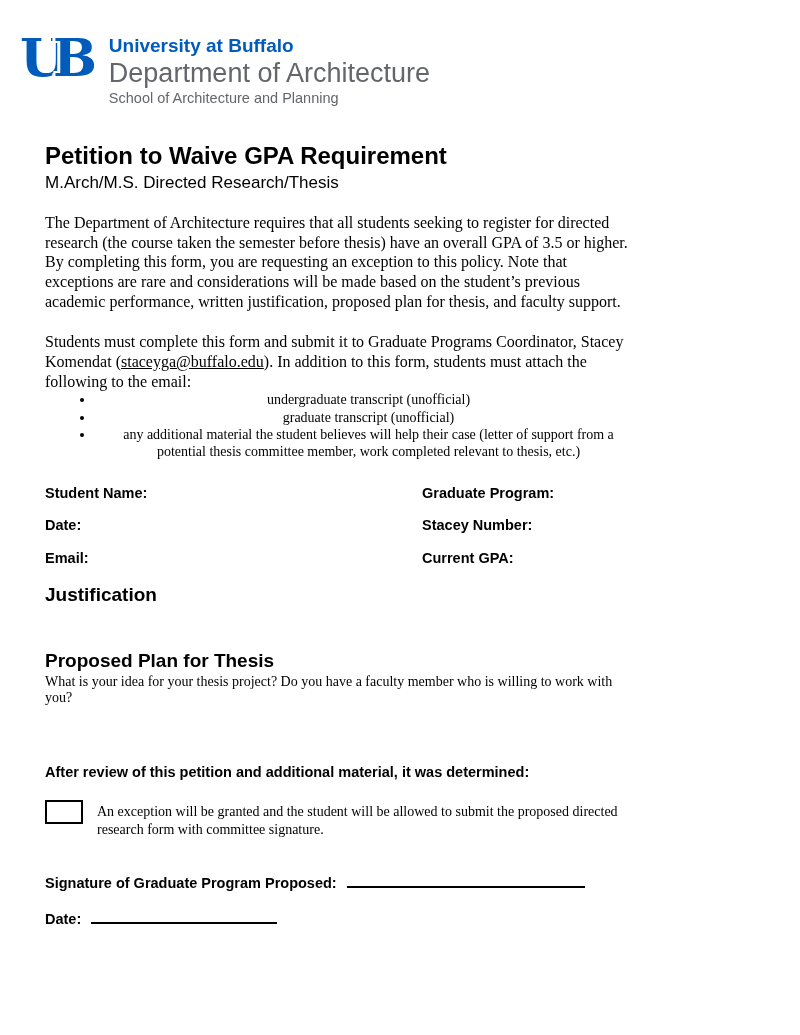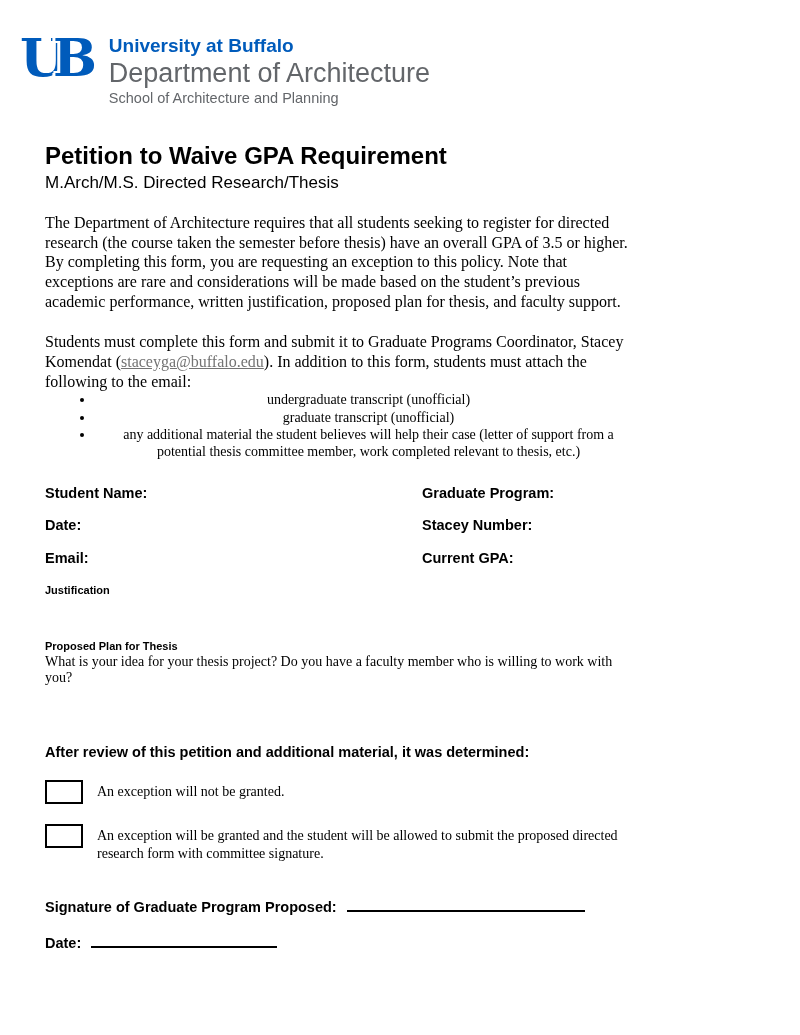--- a/index.html
+++ b/index.html
@@ -48,38 +48,38 @@
   h1.form-title {
     font-family: "Liberation Sans", sans-serif;
     font-size: 24px; font-weight: bold; color: #000;
     margin-top: 37px; line-height: 1.1;
   }
   .form-subtitle {
     font-family: "Liberation Sans", sans-serif;
     font-size: 17px; margin-top: 3px;
   }
   .body-text { font-size: 16px; line-height: 1.24; margin-top: 20px; }
-  .email-link { color: #737373; text-decoration: underline; cursor: pointer; }
+  .email-link { color: #000000; text-decoration: underline; cursor: pointer; }
 
   ul.attach-list { margin: 0 0 0 50px; list-style: disc outside; text-align: center; }
   ul.attach-list li { font-size: 14px; line-height: 1.24; padding-left: 3px; }
 
   
   .fields { margin-top: 24px; }
   .field-row { display: flex; margin-bottom: 16px; }
   .field-cell-left { width: 377px; }
   .field-label {
     font-family: "Liberation Sans", sans-serif;
     font-weight: bold; font-size: 14.5px; line-height: 1.15;
   }
 
   
   .section-heading {
     font-family: "Liberation Sans", sans-serif;
-    font-weight: bold; font-size: 11px;
+    font-weight: bold; font-size: 19px;
   }
   .section-prompt { font-size: 14px; margin-top: 2px; }
   .answer-space-1 { height: 44px; }
   .answer-space-2 { height: 58px; }
   .justification-block { margin-top: 17px; }
   .proposed-block { }
 
   .determined-heading {
     font-family: "Liberation Sans", sans-serif;
     font-weight: bold; font-size: 14.5px;
@@ -161,24 +161,20 @@
     </div>
 
     <div class="proposed-block">
       <div class="section-heading">Proposed Plan for Thesis</div>
       <div class="section-prompt">What is your idea for your thesis project? Do you have a faculty member who is willing to work with you?</div>
       <div class="answer-space-2"></div>
     </div>
 
     <div class="determined-heading">After review of this petition and additional material, it was determined:</div>
 
-    <div class="check-row">
-      <div class="checkbox"></div>
-      <div class="check-label">An exception will not be granted.</div>
-    </div>
 
     <div class="check-row">
       <div class="checkbox"></div>
       <div class="check-label">An exception will be granted and the student will be allowed to submit the proposed directed research form with committee signature.</div>
     </div>
 
     <div class="sig-row director">
       <span>Signature of Graduate Program Proposed:</span>
       <span class="sig-line long"></span>
     </div>

